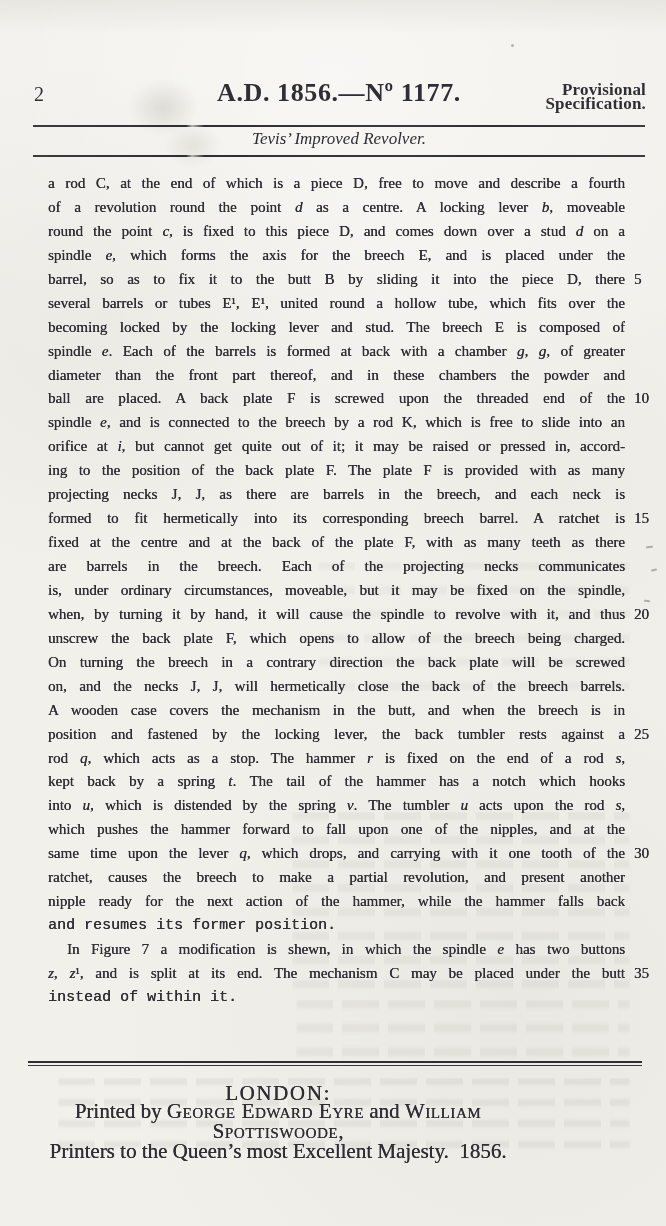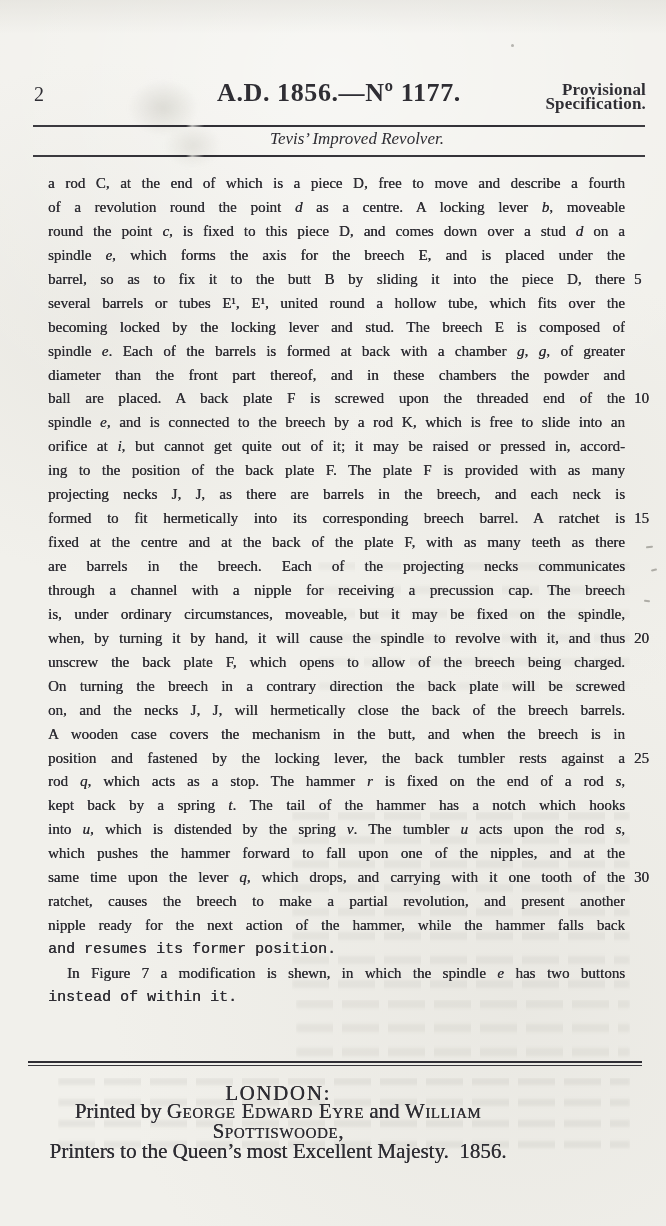--- a/index.html
+++ b/index.html
@@ -44,21 +44,21 @@
   
   .pagenum{position:absolute;left:34px;top:83px;font-size:20px;}
   .title{position:absolute;left:33px;top:78px;width:612px;margin:0;text-align:center;
     font-size:26px;font-weight:bold;letter-spacing:0.6px;}
   .prov{position:absolute;right:20px;top:83px;text-align:right;font-size:17px;
     font-weight:bold;line-height:13.5px;letter-spacing:0.2px;}
   .rule{position:absolute;left:33px;width:612px;height:2px;
     background:linear-gradient(90deg,#3c3b40,#2f2e34 25%,#42414656 26%,#2f2e34 28%,#3a393e 60%,#2f2e34 75%,#3c3b40);}
   .rule1{top:125px;}
   .rule2{top:155px;}
-  .subtitle{position:absolute;left:51px;top:129px;width:612px;text-align:center;
+  .subtitle{position:absolute;left:33px;top:129px;width:612px;text-align:center;
     font-style:italic;font-size:17px;}
 
   
   .textblock{position:absolute;left:48px;top:172px;width:577px;font-size:15px;
     text-shadow:0.25px 0 0 currentColor;}
   .line{position:relative;height:23.95px;line-height:23.95px;}
   .line .t{display:block;text-align:justify;text-align-last:justify;white-space:normal;
     overflow:hidden;height:23.95px;}
   .line.noj .t{text-align:left;text-align-last:left;font-family:Liberation Mono, monospace;}
   .line.ind .t{padding-left:19px;}
@@ -164,24 +164,20 @@
     </div>
     <div class="line">
       <span class="t">fixed at the centre and at the back of the plate F, with as many teeth as there</span>
       <span class="num"></span>
     </div>
     <div class="line">
       <span class="t">are barrels in the breech. Each of the projecting necks communicates</span>
       <span class="num"></span>
     </div>
     <div class="line">
-      <span class="t">through a channel with a nipple for receiving a precussion cap. The breech</span>
-      <span class="num"></span>
-    </div>
-    <div class="line">
       <span class="t">is, under ordinary circumstances, moveable, but it may be fixed on the spindle,</span>
       <span class="num"></span>
     </div>
     <div class="line">
       <span class="t">when, by turning it by hand, it will cause the spindle to revolve with it, and thus</span>
       <span class="num">20</span>
     </div>
     <div class="line">
       <span class="t">unscrew the back plate F, which opens to allow of the breech being charged.</span>
       <span class="num"></span>
@@ -230,20 +226,24 @@
       <span class="t">nipple ready for the next action of the hammer, while the hammer falls back</span>
       <span class="num"></span>
     </div>
     <div class="line noj">
       <span class="t">and resumes its former position.</span>
       <span class="num"></span>
     </div>
     <div class="line ind">
       <span class="t">In Figure 7 a modification is shewn, in which the spindle <i>e</i> has two buttons</span>
       <span class="num"></span>
+    </div>
+    <div class="line">
+      <span class="t"><i>z</i>, <i>z</i>¹, and is split at its end. The mechanism C may be placed under the butt</span>
+      <span class="num">35</span>
     </div>
     <div class="line noj">
       <span class="t">instead of within it.</span>
       <span class="num"></span>
     </div>
   </main>
 
 <div class="frule"></div>
 <div class="footer-text">
   <div class="f-place">LONDON:</div>

